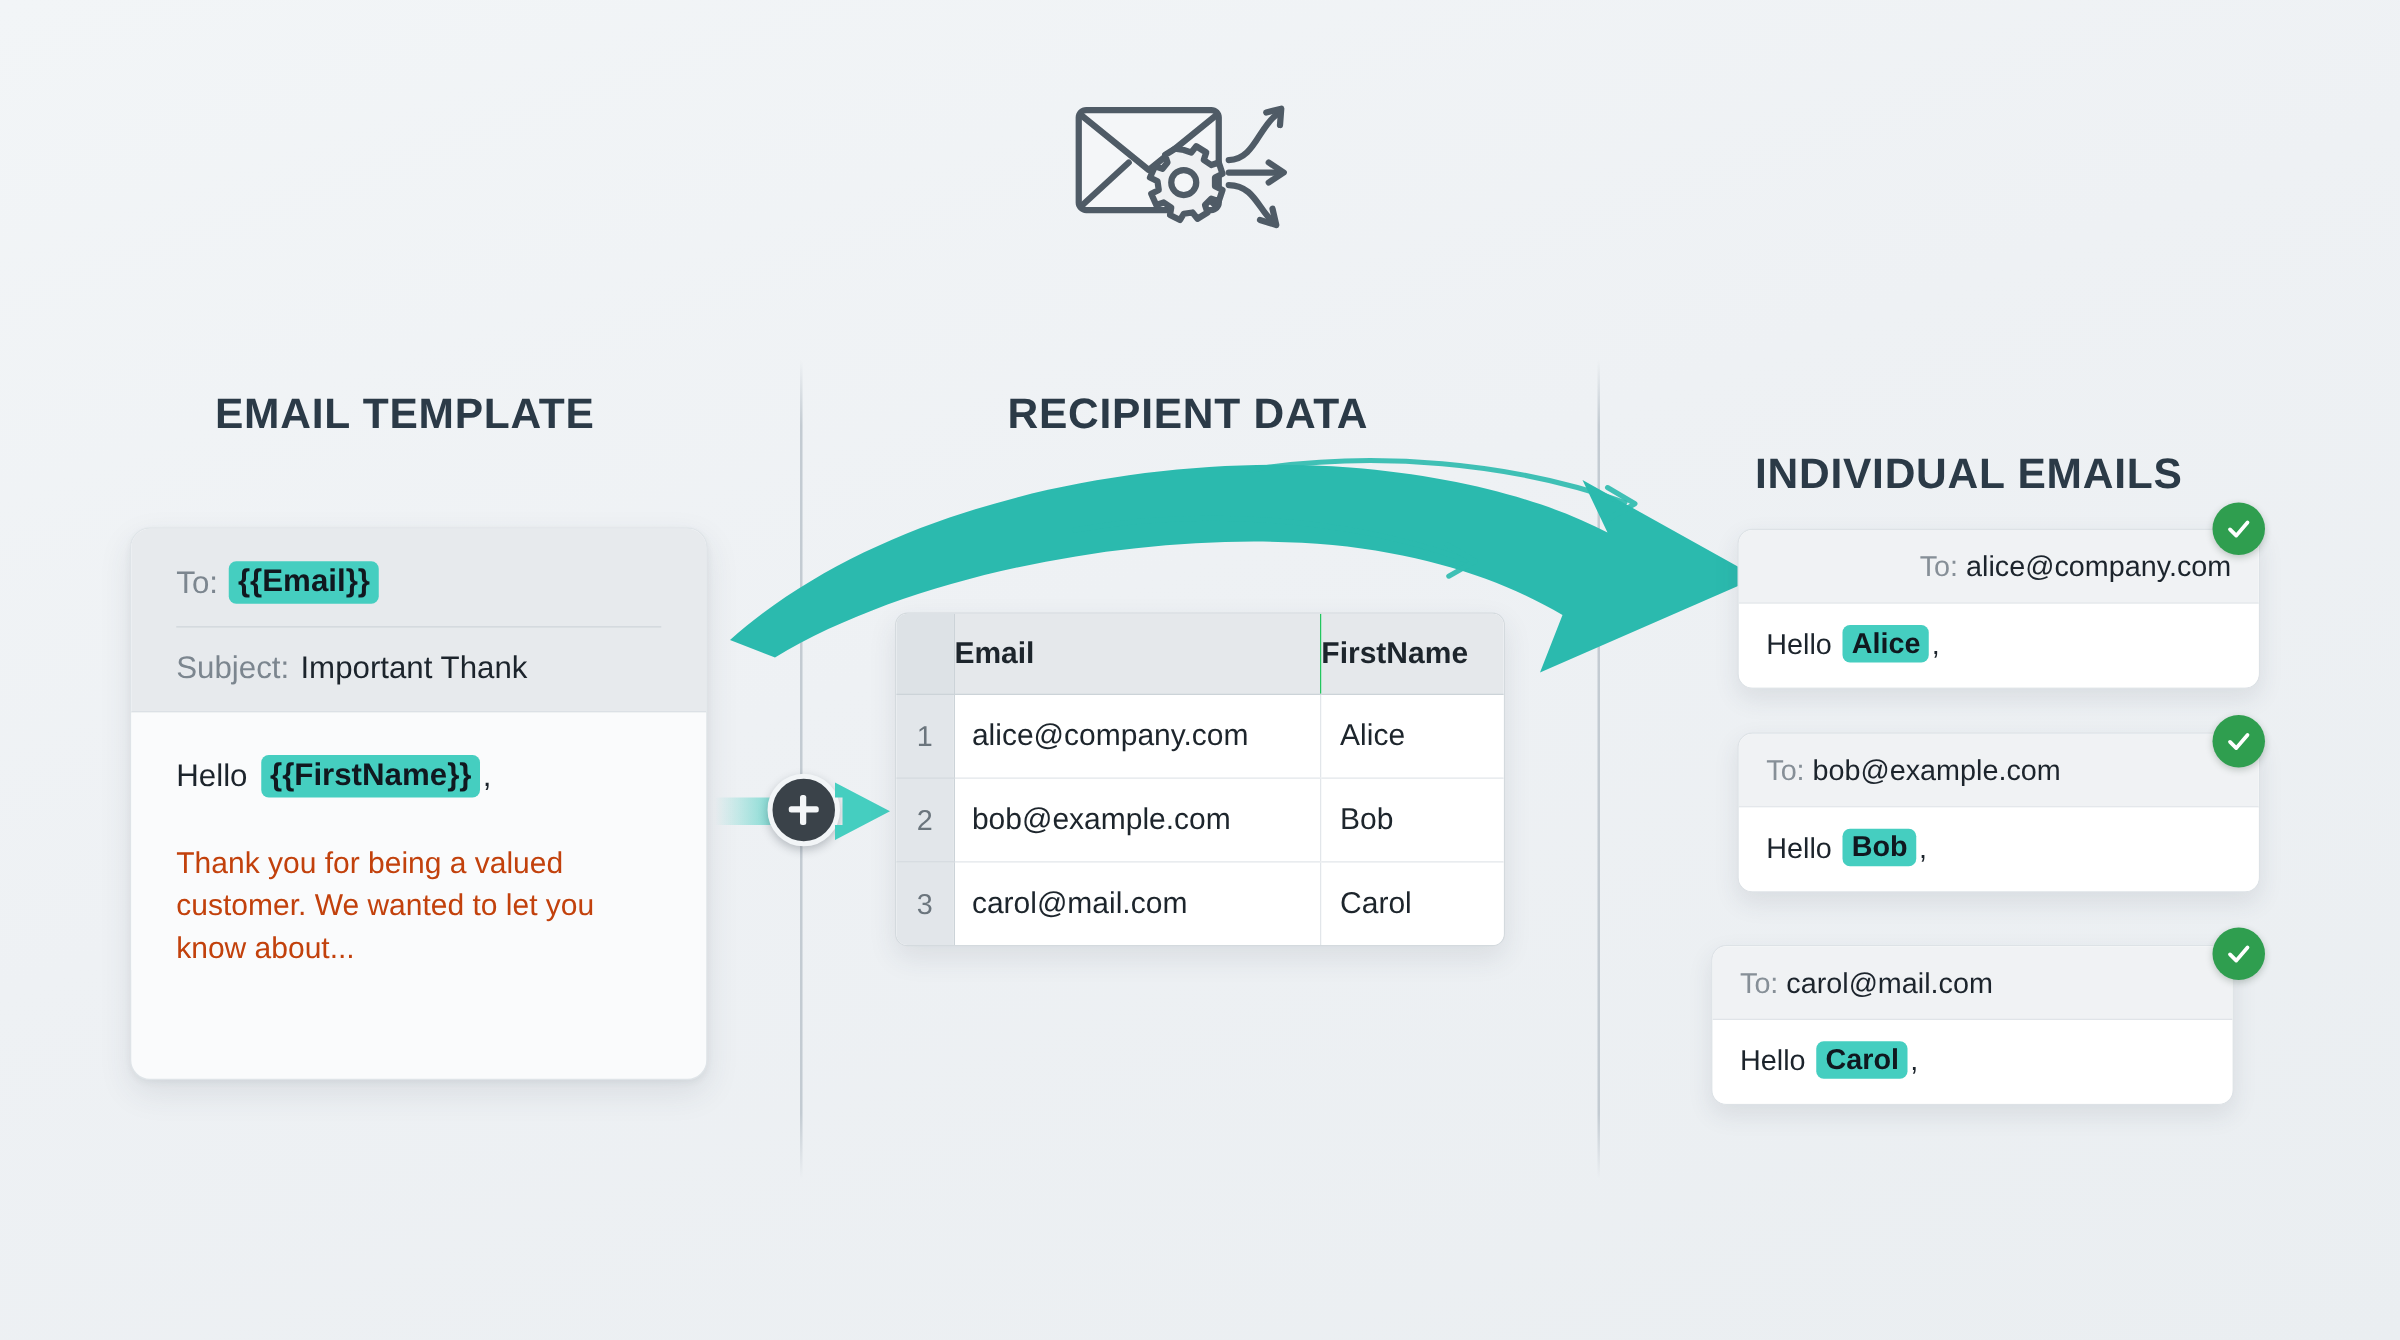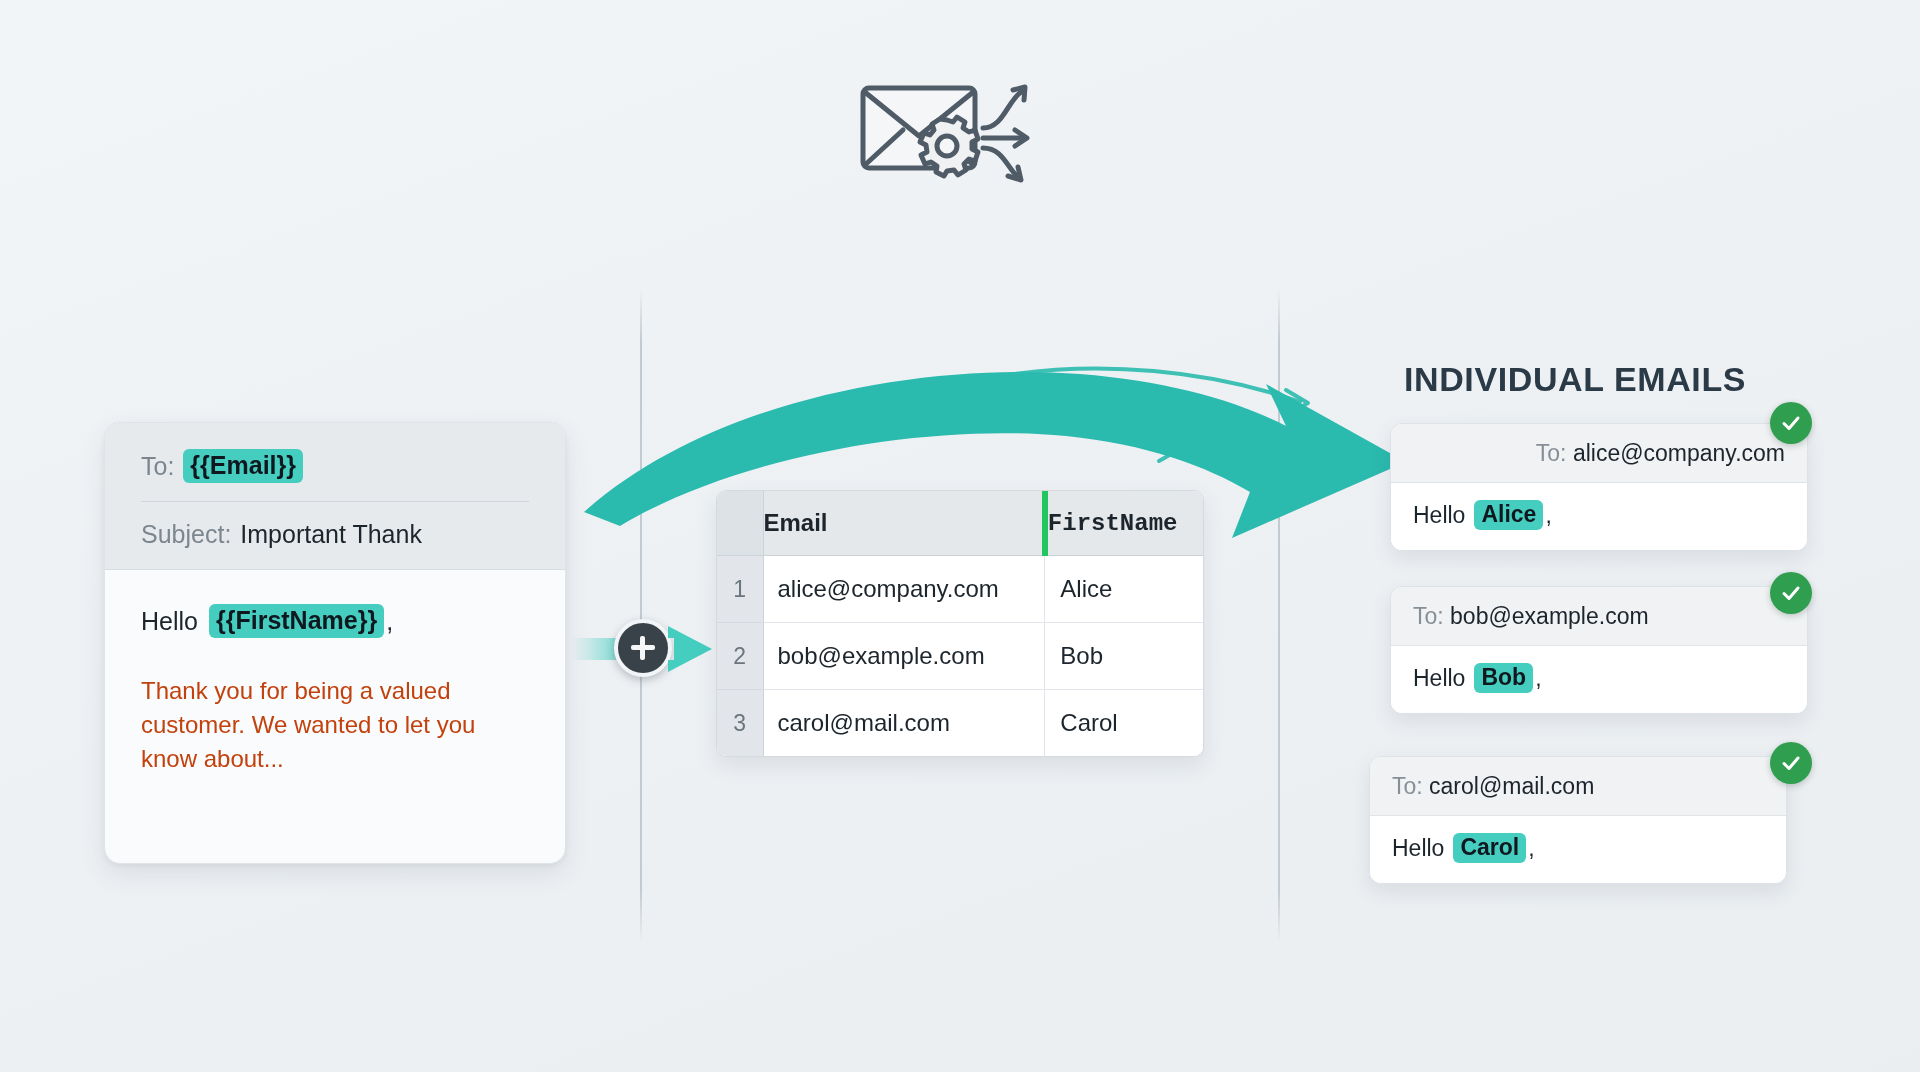--- a/index.html
+++ b/index.html
@@ -141,21 +141,21 @@
   thead th {
     background: #e5e8eb;
     font-size: 24px;
     font-weight: 700;
     color: #1d252c;
     text-align: left;
     padding: 18px 0 18px 0;
     border-bottom: 1px solid #ccd3d8;
   }
   thead th.idx { background: #dde2e6; width: 46px; padding: 0; border-right: 1px solid #ccd3d8; }
-  thead th.c-fn { border-left: 6px solid #22c55e; font-family: Liberation Mono, monospace; }
+  thead th.c-fn { border-left: 1px solid #22c55e; }
   tbody td {
     font-size: 24px;
     color: #1d252c;
     padding: 19px 0 19px 14px;
     border-bottom: 1px solid #e2e6ea;
     background: #ffffff;
   }
   tbody tr:last-child td { border-bottom: none; }
   td.idx {
     background: #e2e6ea;
@@ -237,20 +237,22 @@
       <g transform="translate(92,78)">
         <path d="M0,-28 L6,-26 L10,-31 L18,-26 L16,-20 L22,-16 L28,-18 L31,-9 L25,-6 L25,1 L31,4 L28,13 L22,11 L17,16 L19,22 L11,27 L7,22 L0,23 L-3,28 L-11,24 L-10,18 L-16,14 L-22,16 L-26,7 L-20,4 L-21,-3 L-27,-6 L-23,-15 L-17,-13 L-13,-18 L-15,-24 L-7,-29 Z" fill="#eff1f3" stroke="#4f5b66" stroke-width="5" stroke-linejoin="round"></path>
         <circle cx="0" cy="-2" r="10" fill="#f4f6f8" stroke="#4f5b66" stroke-width="5"></circle>
       </g>
     </svg>
   </div>
 
   <div class="divider left"></div>
   <div class="divider right"></div>
 
+  <div class="col-title t1">EMAIL TEMPLATE</div>
+  <div class="col-title t2">RECIPIENT DATA</div>
   <div class="col-title t3">INDIVIDUAL EMAILS</div>
 
   <div class="template-card">
     <div class="template-head">
       <div class="tline">
         <span class="lbl">To:</span>
         <span class="token">{{Email}}</span>
       </div>
       <div class="head-rule"></div>
       <div class="tline">

